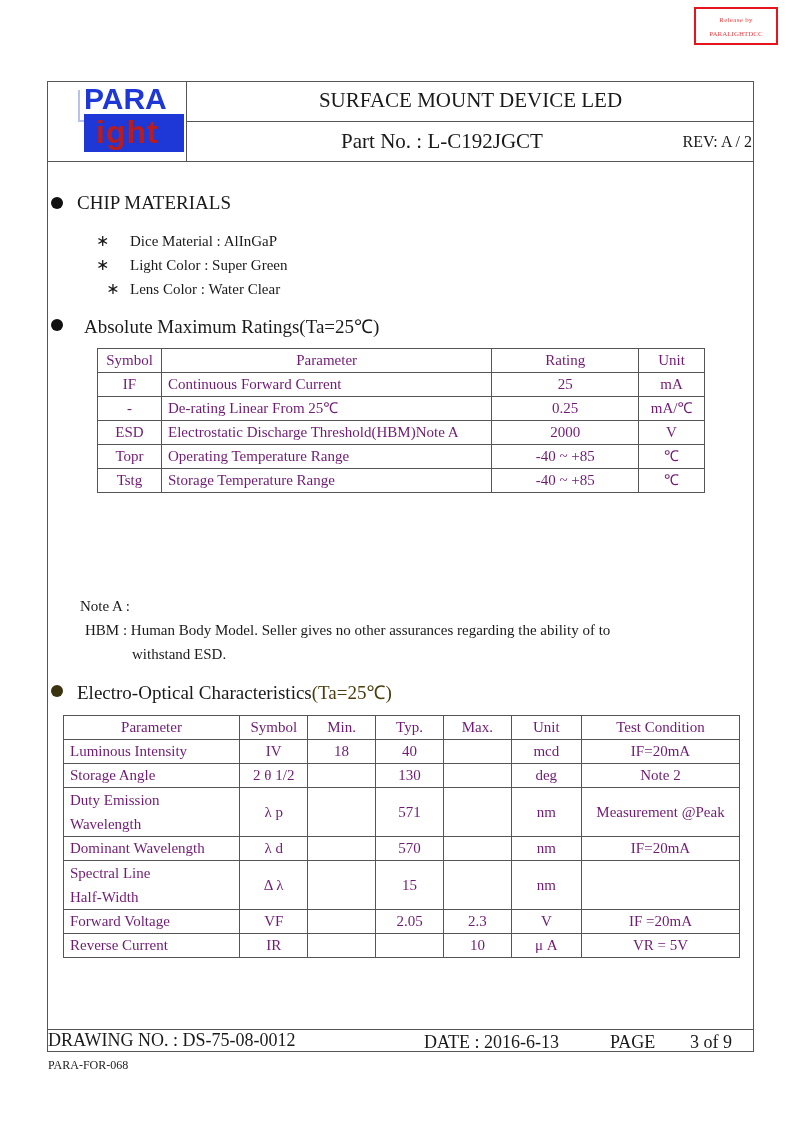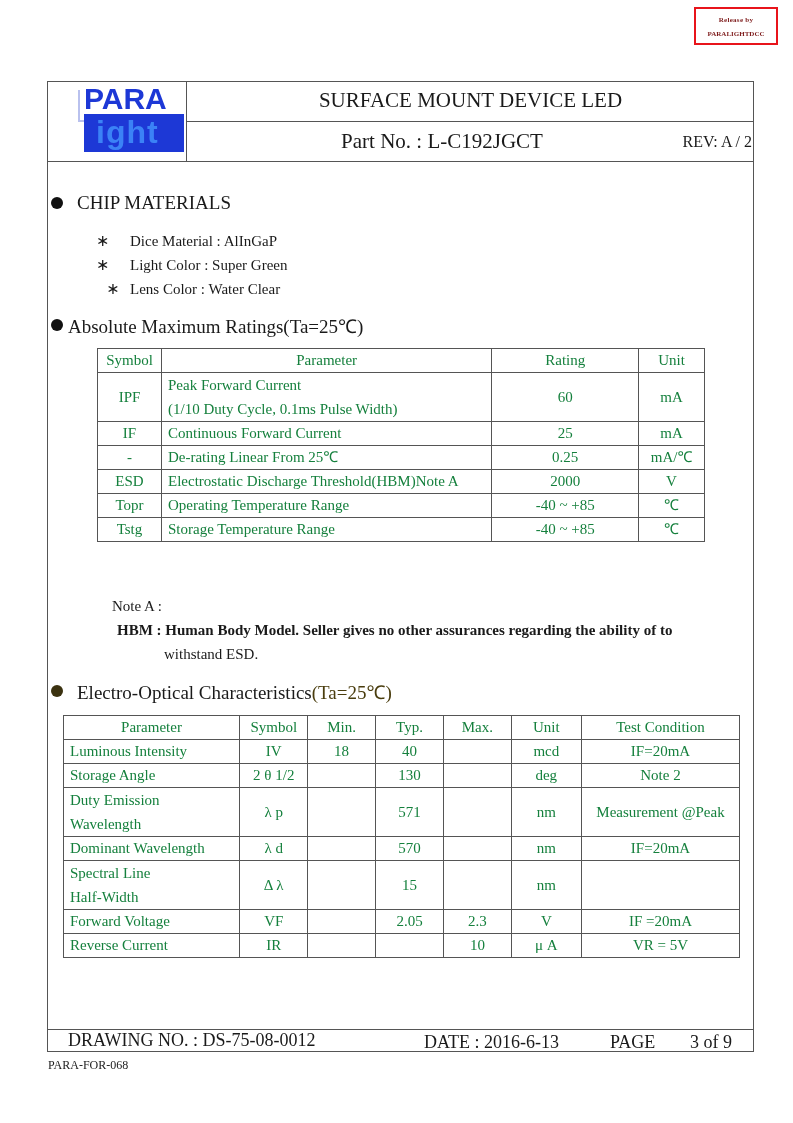--- a/index.html
+++ b/index.html
@@ -2,21 +2,21 @@
 <html><head>
 <meta charset="utf-8">
 <style>
   html, body { margin:0; padding:0; background:#ffffff; }
   body { width:793px; height:1123px; position:relative; overflow:hidden;
          font-family:"Liberation Serif", serif; color:#1a1a1a; }
   .abs { position:absolute; }
 
   
   .stamp { left:694px; top:7px; width:84px; height:38px; border:2px solid #e8141b;
-           box-sizing:border-box; text-align:center; color:#7f1d1d; font-weight:bold; }
+           box-sizing:border-box; text-align:center; color:#ef4444; font-weight:normal; }
   .stamp .l1 { font-size:7px; margin-top:7px; letter-spacing:0.3px; }
   .stamp .l2 { font-size:7px; margin-top:6px; }
 
   
   .frame { left:47px; top:81px; width:707px; height:971px; border:1px solid #555;
            box-sizing:border-box; }
   .hdr-logo-cell { left:47px; top:81px; width:140px; height:80px;
                    border-right:1px solid #555; box-sizing:border-box; }
   .hdr-line1 { left:187px; top:121px; width:567px; height:1px; background:#555; }
   .hdr-line2 { left:47px; top:161px; width:707px; height:1px; background:#555; }
@@ -24,42 +24,42 @@
   .hdr-part { left:187px; top:129px; width:510px; text-align:center; font-size:21px; }
   .hdr-rev { left:662px; top:133px; width:90px; text-align:right; font-size:16px; }
 
   
   .logo { left:76px; top:84px; width:110px; height:70px; }
   .logo .para { position:absolute; left:8px; top:0px; font-family:"Liberation Sans", sans-serif;
                 font-weight:bold; font-size:30px; color:#1d38d6; letter-spacing:0px; line-height:30px; }
   .logo .bar { position:absolute; left:2px; top:6px; width:4px; height:30px; border-left:2px solid #b9c1ee; border-bottom:2px solid #b9c1ee; }
   .logo .blk { position:absolute; left:8px; top:30px; width:100px; height:38px; background:#1d38d6; }
   .logo .ight { position:absolute; left:20px; top:29px; font-family:"Liberation Sans", sans-serif;
-                font-weight:bold; font-size:32px; color:#3b82f6; line-height:38px; letter-spacing:1px; }
+                font-weight:bold; font-size:32px; color:#b91c1c; line-height:38px; letter-spacing:1px; }
 
   
   .bullet { width:12px; height:12px; border-radius:50%; background:#111; }
   .sec-title { font-size:19px; }
   .sec-sub { color:#4a3d0e; }
 
   .chip-item { left:96px; font-size:15px; }
   .chip-item .star { display:inline-block; width:34px; font-size:16px; }
 
   
-  table { border-collapse:collapse; font-family:"Liberation Serif", serif; font-size:15px; color:#15803d; }
+  table { border-collapse:collapse; font-family:"Liberation Serif", serif; font-size:15px; color:#701a75; }
   td { border:1px solid #555; padding:0 6px; height:23px; line-height:23px; }
   td.c { text-align:center; }
   td.l { text-align:left; }
   td.tall { height:47px; line-height:24px; }
 
-  .notes { font-size:15px;margin-left:32px; }
+  .notes { font-size:15px; }
 
   
   .ft-line { left:47px; top:1029px; width:707px; height:1px; background:#555; }
-  .ft-draw { left:48px; top:1030px; font-size:18px;margin-left:20px; }
+  .ft-draw { left:48px; top:1030px; font-size:18px; }
   .ft-date { left:424px; top:1032px; font-size:18px; }
   .ft-page { left:610px; top:1032px; font-size:18px; }
   .ft-pnum { left:690px; top:1032px; font-size:18px; }
   .ft-form { left:48px; top:1058px; font-size:12px; }
 </style>
 </head>
 <body>
 
 <div class="abs stamp">
   <div class="l1">Release    by</div>
@@ -89,46 +89,37 @@
   <span class="star">∗</span><span>Dice Material : AlInGaP</span>
 </div>
 <div class="abs chip-item" style="top:255px;">
   <span class="star">∗</span><span>Light Color : Super Green</span>
 </div>
 <div class="abs chip-item" style="top:279px;text-align:center;">
   <span class="star">∗</span><span>Lens Color : Water Clear</span>
 </div>
 
 <div class="abs bullet" style="left:51px;top:319px;"></div>
-<div class="abs sec-title" style="left:68px;top:313px;">Absolute Maximum Ratings(Ta=25℃)</div>
+<div class="abs sec-title" style="left:84px;top:313px;">Absolute Maximum Ratings(Ta=25℃)</div>
 
 <table class="abs" style="left:97px;top:348px;width:608px;">
   <colgroup>
       <col style="width:64px">
       <col style="width:331px">
       <col style="width:147px">
       <col style="width:66px">
     </colgroup>
   <tbody>
       <tr>
     <td class="c">Symbol</td>
     <td class="c">Parameter</td>
     <td class="c">Rating</td>
     <td class="c">Unit</td>
   </tr>
   <tr>
-    <td class="c tall">IPF</td>
-    <td class="l tall">
-      <div>Peak Forward Current</div>
-      <div>(1/10 Duty Cycle, 0.1ms Pulse Width)</div>
-    </td>
-    <td class="c tall">60</td>
-    <td class="c tall">mA</td>
-  </tr>
-  <tr>
     <td class="c">IF</td>
     <td class="l">Continuous Forward Current</td>
     <td class="c">25</td>
     <td class="c">mA</td>
   </tr>
   <tr>
     <td class="c">-</td>
     <td class="l">De-rating Linear From 25℃</td>
     <td class="c">0.25</td>
     <td class="c">mA/℃</td>
@@ -148,21 +139,21 @@
   <tr>
     <td class="c">Tstg</td>
     <td class="l">Storage Temperature Range</td>
     <td class="c">-40 ~ +85</td>
     <td class="c">℃</td>
   </tr>
 </tbody>
   </table>
 
 <div class="abs notes" style="left:80px;top:598px;">Note A :</div>
-<div class="abs notes" style="left:85px;top:622px;font-weight:bold;">HBM : Human Body Model. Seller gives no other assurances regarding the ability of to</div>
+<div class="abs notes" style="left:85px;top:622px;">HBM : Human Body Model. Seller gives no other assurances regarding the ability of to</div>
 <div class="abs notes" style="left:132px;top:646px;">withstand ESD.</div>
 
 <div class="abs bullet" style="left:51px;top:685px;background:#3b3210;"></div>
 <div class="abs sec-title" style="left:77px;top:679px;"><span>Electro-Optical Characteristics</span><span class="sec-sub">(Ta=25℃)</span></div>
 
 <table class="abs" style="left:63px;top:715px;width:677px;">
   <colgroup>
       <col style="width:175px">
       <col style="width:68px">
       <col style="width:67px">

